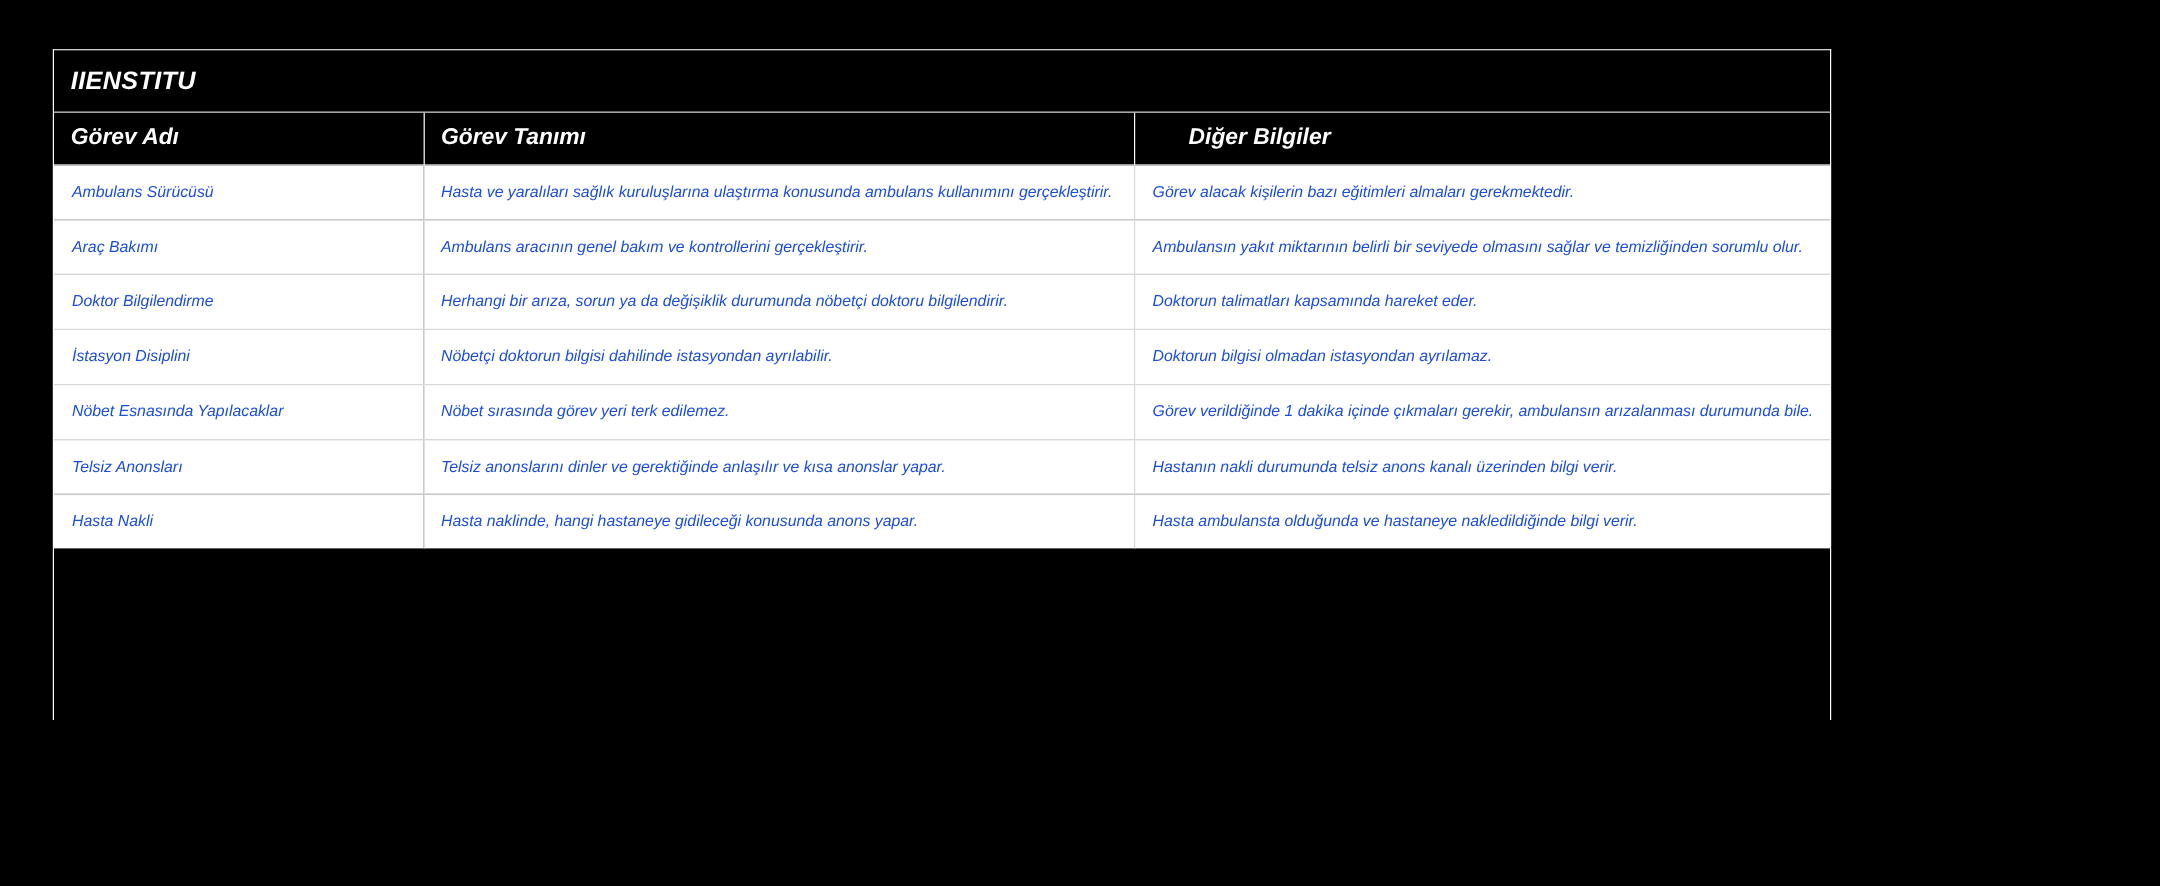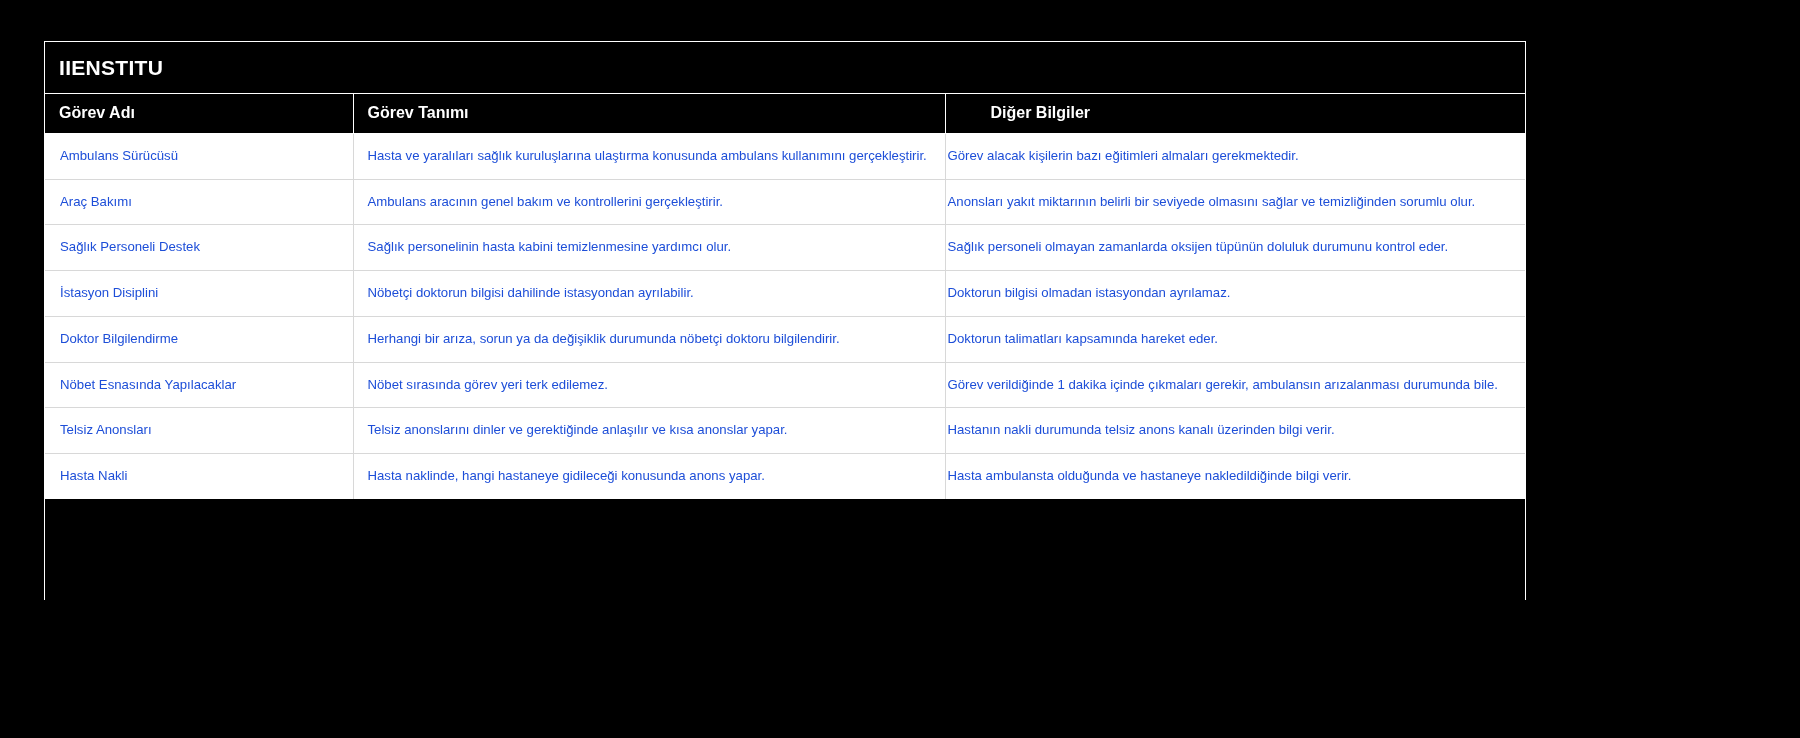--- a/index.html
+++ b/index.html
@@ -22,20 +22,21 @@
   .doc-frame {
     position: absolute;
     left: 44px;
     top: 41px;
     width: 1482px;
     height: 559px;
     background: #000000;
     border: 1px solid #ffffff;
     border-bottom: none;
     overflow: hidden;
+    font-style: italic;
   }
 
   .brand-bar {
     height: 52px;
     display: flex;
     align-items: center;
     padding: 0 0 0 14px;
     background: #000000;
     border-bottom: 1px solid #ffffff;
   }
@@ -53,21 +54,21 @@
     table-layout: fixed;
   }
 
   table.task-table col.c1 { width: 308px; }
   table.task-table col.c2 { width: 592px; }
   table.task-table col.c3 { width: 580px; }
 
   thead th {
     background: #000000;
     color: #ffffff;
-    font-size: 16px;
+    font-size: 19px;
     font-weight: 700;
     text-align: left;
     padding: 10px 12px 11px 14px;
     border-right: 1px solid #ffffff;
     border-bottom: 1px solid #ffffff;
     vertical-align: middle;
   }
   thead th:last-child { border-right: none; padding-left: 45px; }
 
   tbody td {
@@ -81,21 +82,21 @@
     border-bottom: 1px solid #d8d8d8;
     vertical-align: middle;
     word-wrap: break-word;
   }
   tbody td:last-child { border-right: none; }
 
   tbody tr:last-child td { border-bottom: none; }
 
   tbody td.col-name { padding-left: 15px; }
   tbody td.col-desc { }
-  tbody td.col-other { padding-left: 2px; }
+  tbody td.col-other { padding-left: 15px; }
 </style>
 </head>
 <body>
 
 <div class="page">
   <div class="doc-frame">
 
     <div class="brand-bar">
       <span class="brand-title">IIENSTITU</span>
     </div>
@@ -115,36 +116,31 @@
       </thead>
       <tbody>
         <tr>
           <td class="col-name">Ambulans Sürücüsü</td>
           <td class="col-desc">Hasta ve yaralıları sağlık kuruluşlarına ulaştırma konusunda ambulans kullanımını gerçekleştirir.</td>
           <td class="col-other">Görev alacak kişilerin bazı eğitimleri almaları gerekmektedir.</td>
         </tr>
         <tr>
           <td class="col-name">Araç Bakımı</td>
           <td class="col-desc">Ambulans aracının genel bakım ve kontrollerini gerçekleştirir.</td>
-          <td class="col-other">Anonsları yakıt miktarının belirli bir seviyede olmasını sağlar ve temizliğinden sorumlu olur.</td>
+          <td class="col-other">Ambulansın yakıt miktarının belirli bir seviyede olmasını sağlar ve temizliğinden sorumlu olur.</td>
         </tr>
         <tr>
-          <td class="col-name">Sağlık Personeli Destek</td>
-          <td class="col-desc">Sağlık personelinin hasta kabini temizlenmesine yardımcı olur.</td>
-          <td class="col-other">Sağlık personeli olmayan zamanlarda oksijen tüpünün doluluk durumunu kontrol eder.</td>
+          <td class="col-name">Doktor Bilgilendirme</td>
+          <td class="col-desc">Herhangi bir arıza, sorun ya da değişiklik durumunda nöbetçi doktoru bilgilendirir.</td>
+          <td class="col-other">Doktorun talimatları kapsamında hareket eder.</td>
         </tr>
         <tr>
           <td class="col-name">İstasyon Disiplini</td>
           <td class="col-desc">Nöbetçi doktorun bilgisi dahilinde istasyondan ayrılabilir.</td>
           <td class="col-other">Doktorun bilgisi olmadan istasyondan ayrılamaz.</td>
-        </tr>
-        <tr>
-          <td class="col-name">Doktor Bilgilendirme</td>
-          <td class="col-desc">Herhangi bir arıza, sorun ya da değişiklik durumunda nöbetçi doktoru bilgilendirir.</td>
-          <td class="col-other">Doktorun talimatları kapsamında hareket eder.</td>
         </tr>
         <tr>
           <td class="col-name">Nöbet Esnasında Yapılacaklar</td>
           <td class="col-desc">Nöbet sırasında görev yeri terk edilemez.</td>
           <td class="col-other">Görev verildiğinde 1 dakika içinde çıkmaları gerekir, ambulansın arızalanması durumunda bile.</td>
         </tr>
         <tr>
           <td class="col-name">Telsiz Anonsları</td>
           <td class="col-desc">Telsiz anonslarını dinler ve gerektiğinde anlaşılır ve kısa anonslar yapar.</td>
           <td class="col-other">Hastanın nakli durumunda telsiz anons kanalı üzerinden bilgi verir.</td>

